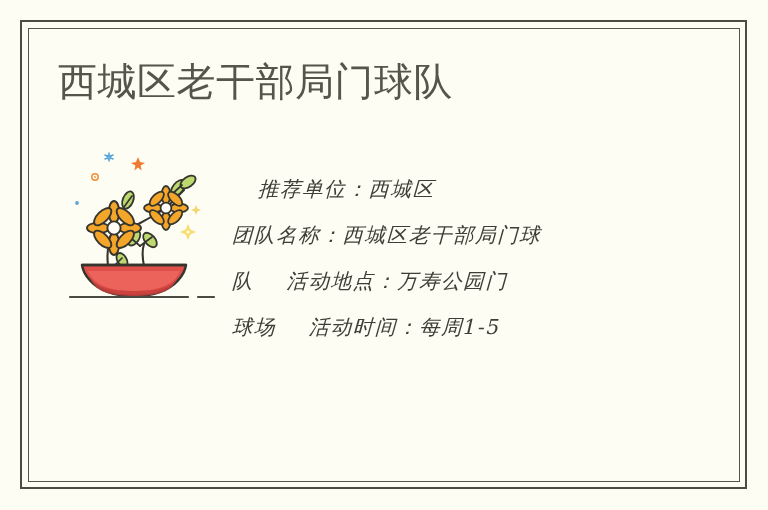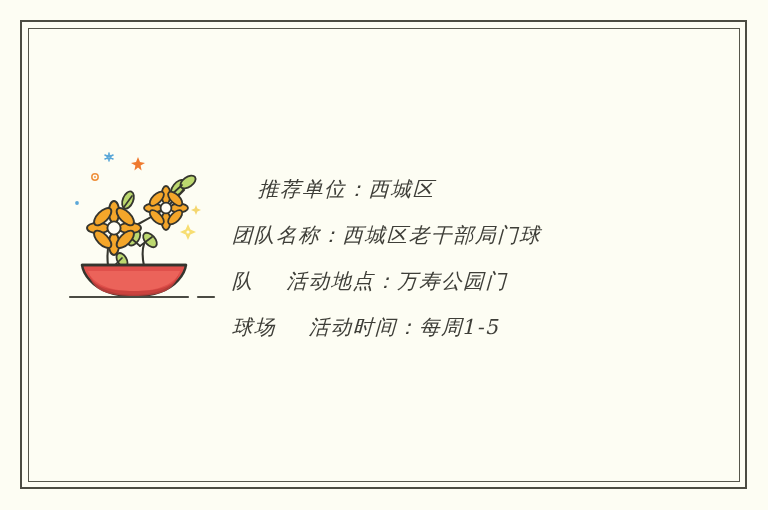--- a/index.html
+++ b/index.html
@@ -94,20 +94,21 @@
   }
 </style>
 </head>
 <body>
 
 <div id="card">
 
   <div id="frame-outer"></div>
   <div id="frame-inner"></div>
 
+  <div id="title">西城区老干部局门球队</div>
 
   <div id="illustration">
     <svg viewBox="0 0 160 170" width="160" height="170" xmlns="http://www.w3.org/2000/svg">
 
       <g>
         <g stroke="#5aa7d8" stroke-width="1.6" stroke-linecap="round" fill="none">
           <path d="M47 13 L47 21 M43 15 L51 19 M43 19 L51 15"></path>
         </g>
         <circle cx="47" cy="17" r="1.9" fill="none" stroke="#5aa7d8" stroke-width="1.4"></circle>
       </g>

